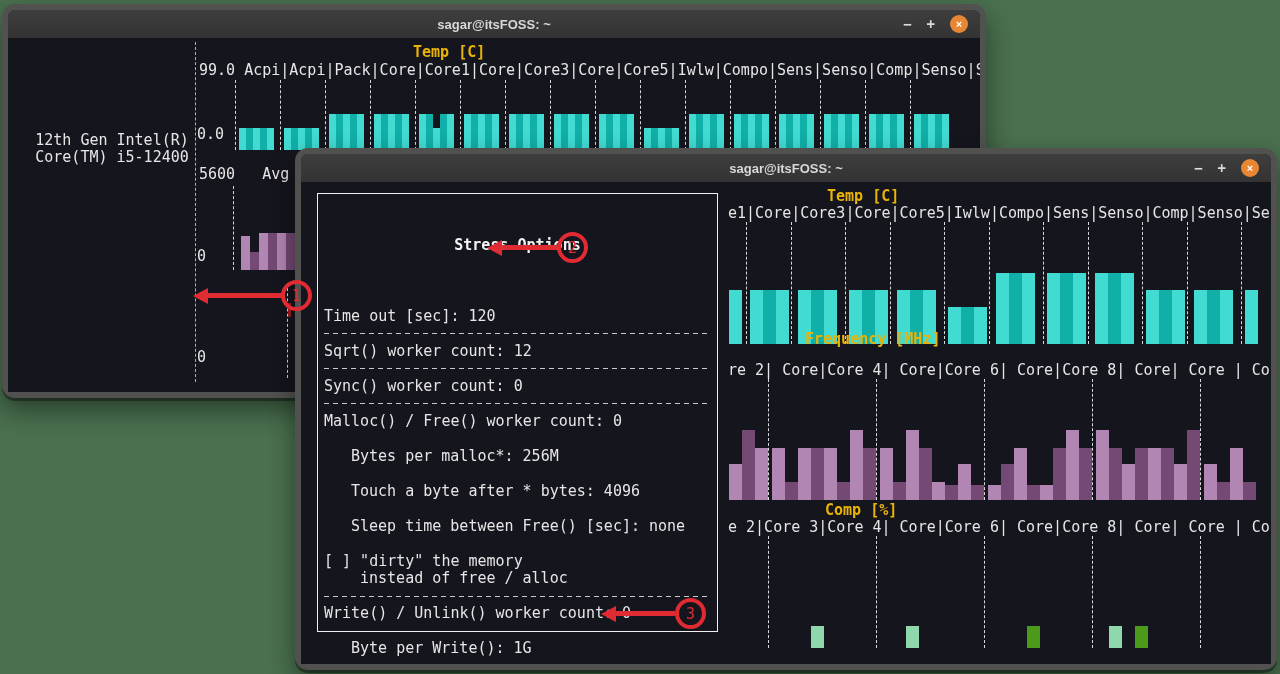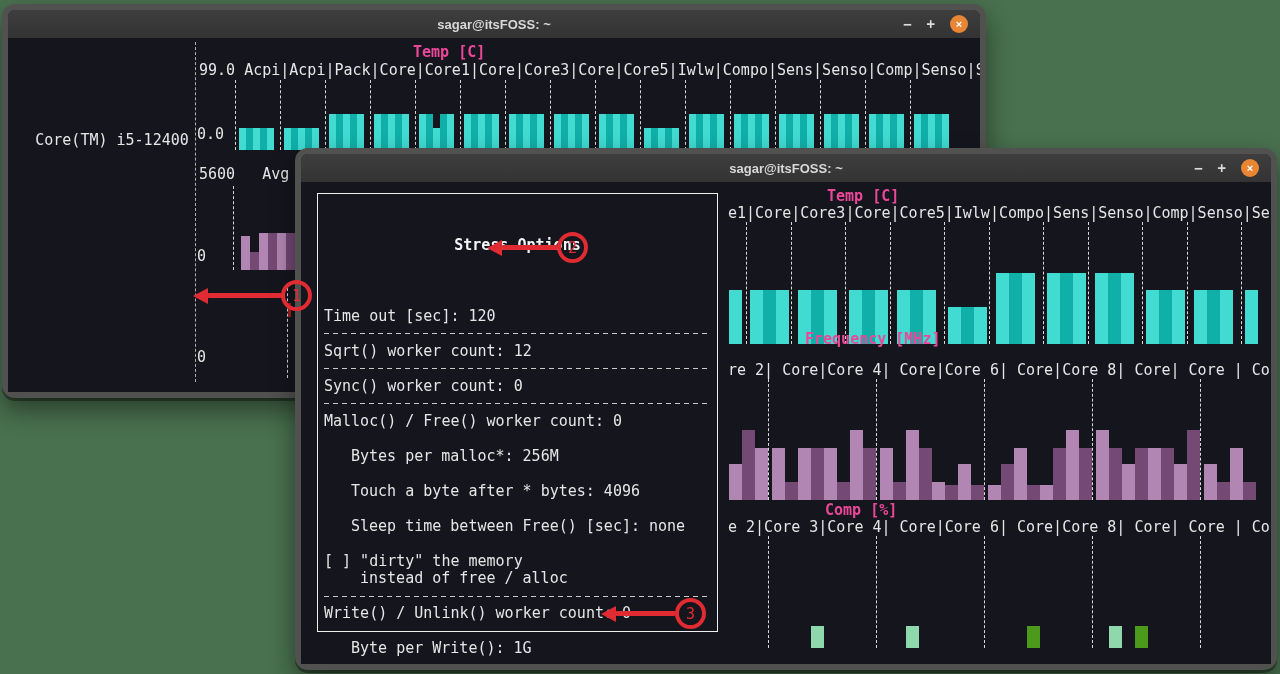--- a/index.html
+++ b/index.html
@@ -1,18 +1,18 @@
 <!DOCTYPE html>
 <html><head>
 <meta charset="utf-8">
 <style>
   html,body{margin:0;padding:0;}
   body{width:1280px;height:674px;position:relative;overflow:hidden;background:#49704f;}
   .term{font-family:"DejaVu Sans Mono",monospace;font-size:15px;line-height:17.5px;color:#e6e6e6;white-space:pre;}
-  .bold{font-weight:bold;color:#ec4899;}
+  .bold{font-weight:bold;color:#eab308;}
   .window{position:absolute;box-sizing:border-box;border:6px solid #515150;border-radius:13px;background:#15151e;
           box-shadow:0 3px 0 0 rgba(0,0,0,.35),0 12px 26px rgba(0,0,0,.45);}
   .titlebar{height:28px;background:linear-gradient(#3e3e3e,#333333);border-bottom:1px solid #262626;
             border-radius:7px 7px 0 0;position:relative;display:flex;align-items:center;justify-content:center;}
   .tb-title{font-family:"Liberation Sans",sans-serif;font-size:13px;font-weight:bold;color:#d8d8d8;}
   .tb-btns{position:absolute;right:12px;top:0;height:100%;display:flex;align-items:center;gap:15px;}
   .tb-glyph{color:#dcdcdc;font:bold 14px "DejaVu Sans Mono",monospace;cursor:default;}
   .tb-close{width:18px;height:18px;border-radius:50%;background:#e98634;color:#fff;display:flex;align-items:center;
             justify-content:center;font:bold 11px "Liberation Sans",sans-serif;}
   .winbody{position:absolute;top:28px;left:0;right:0;bottom:0;overflow:hidden;background:#15151e;}
@@ -55,21 +55,21 @@
       <span class="tb-glyph">−</span>
       <span class="tb-glyph">+</span>
       <span class="tb-close">×</span>
     </span>
   </div>
   <div class="winbody term">
     
     <div class="side">
       <div>
         
-      <div class="side-row side-center">Core(TM) i5-12400</div></div>
+      <div class="side-row side-center">12th Gen Intel(R)</div><div class="side-row side-center">Core(TM) i5-12400</div></div>
       <div class="side-row"></div>
       <div>
         
       </div>
       
       
       
       
       
       

